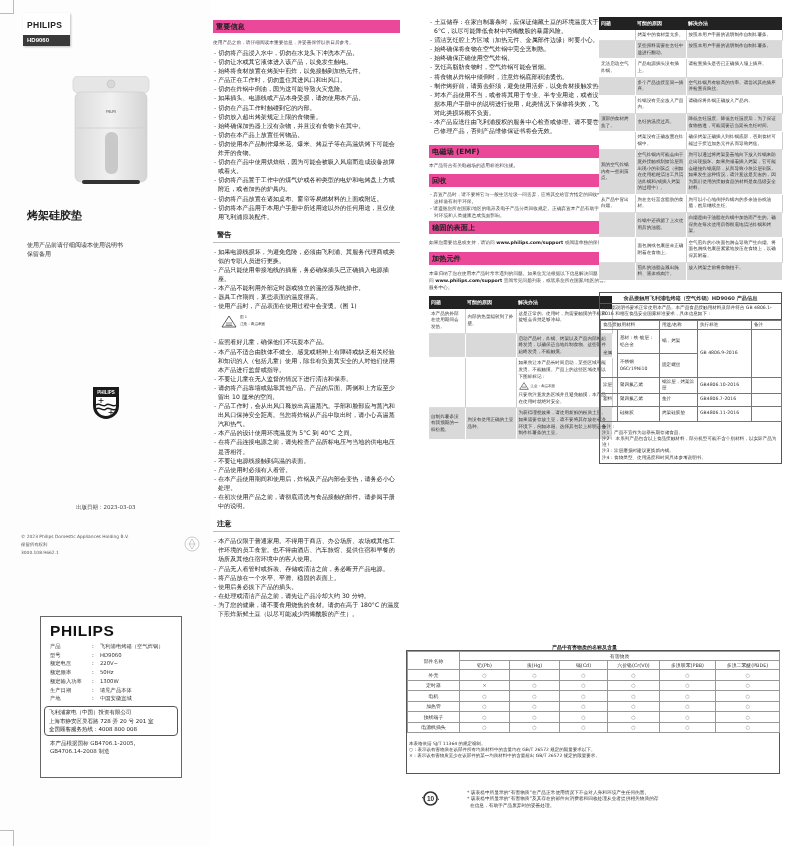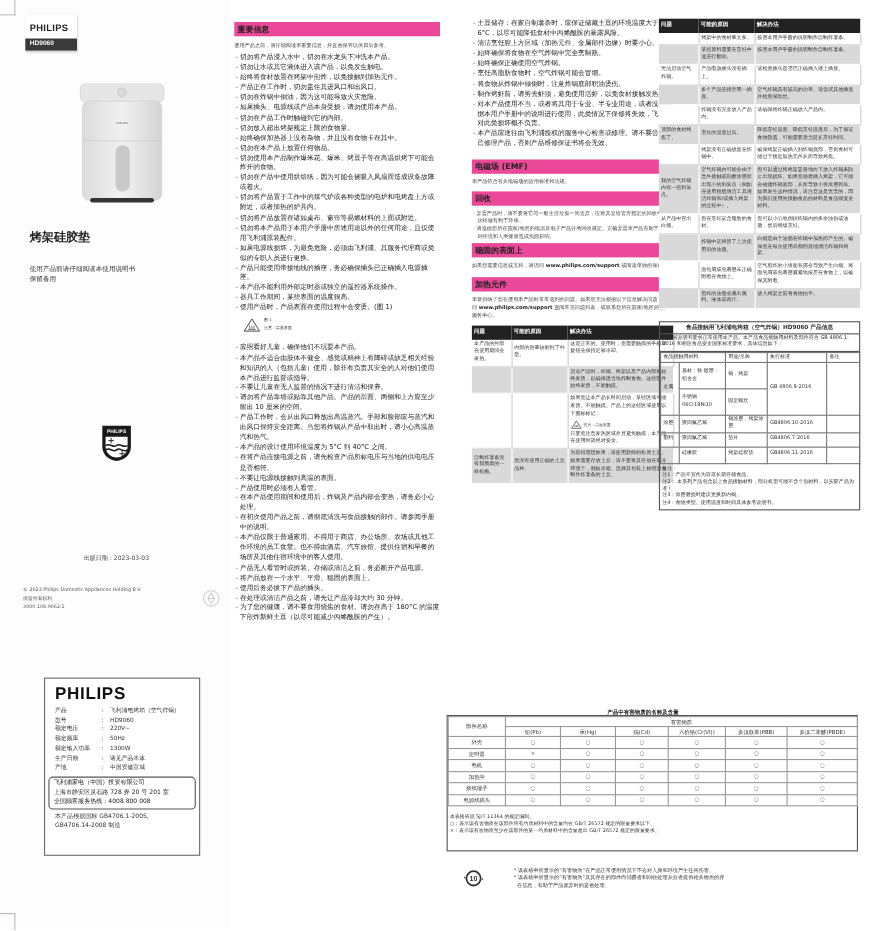--- a/index.html
+++ b/index.html
@@ -181,20 +181,21 @@
       <li>切勿在产品工作时触碰到它的内部。</li>
       <li>切勿放入超出烤架规定上限的食物量。</li>
       <li>始终确保加热器上没有杂物，并且没有食物卡在其中。</li>
       <li>切勿在本产品上放置任何物品。</li>
       <li>切勿使用本产品制作爆米花、爆米、烤豆子等在高温烘烤下可能会炸开的食物。</li>
       <li>切勿在产品中使用烘焙纸，因为可能会被吸入风扇而造成设备故障或着火。</li>
       <li>切勿将产品置于工作中的煤气炉或各种类型的电炉和电烤盘上方或附近，或者加热的炉具内。</li>
       <li>切勿将产品放置在诸如桌布、窗帘等易燃材料的上面或附近。</li>
       <li>切勿将本产品用于本用户手册中所述用途以外的任何用途，且仅使用飞利浦原装配件。</li>
     </ul>
+  <div class="sub-head" style="margin-top:6px;">警告</div>
   <ul class="blist" id="warning-list-a">
       <li>如果电源线损坏，为避免危险，必须由飞利浦、其服务代理商或类似的专职人员进行更换。</li>
       <li>产品只能使用带接地线的插座，务必确保插头已正确插入电源插座。</li>
       <li>本产品不能利用外部定时器或独立的遥控器系统操作。</li>
       <li>器具工作期间，某些表面的温度很高。</li>
       <li>使用产品时，产品表面在使用过程中会变烫。(图 1)</li>
     </ul>
   <div class="fig">
     <svg width="16" height="13" viewBox="0 0 16 13">
       <path d="M8 1 L15 12 H1 Z" fill="none" stroke="#333" stroke-width="0.8"></path>
@@ -212,20 +213,21 @@
       <li>不要让儿童在无人监督的情况下进行清洁和保养。</li>
       <li>请勿将产品靠墙或贴靠其他产品。产品的后面、两侧和上方应至少留出 10 厘米的空间。</li>
       <li>产品工作时，会从出风口释放出高温蒸汽。手部和脸部应与蒸汽和出风口保持安全距离。当您将炸锅从产品中取出时，请小心高温蒸汽和热气。</li>
       <li>本产品的设计使用环境温度为 5°C 到 40°C 之间。</li>
       <li>在将产品连接电源之前，请先检查产品所标电压与当地的供电电压是否相符。</li>
       <li>不要让电源线接触到高温的表面。</li>
       <li>产品使用时必须有人看管。</li>
       <li>在本产品使用期间和使用后，炸锅及产品内部会变热，请务必小心处理。</li>
       <li>在初次使用产品之前，请彻底清洗与食品接触的部件。请参阅手册中的说明。</li>
     </ul>
+  <div class="sub-head" style="margin-top:6px;">注意</div>
   <ul class="blist" id="caution-list-a">
       <li>本产品仅限于普通家用。不得用于商店、办公场所、农场或其他工作环境的员工食堂。也不得由酒店、汽车旅馆、提供住宿和早餐的场所及其他住宿环境中的客人使用。</li>
       <li>产品无人看管时或拆装、存储或清洁之前，务必断开产品电源。</li>
       <li>将产品放在一个水平、平滑、稳固的表面上。</li>
       <li>使用后务必拔下产品的插头。</li>
       <li>在处理或清洁产品之前，请先让产品冷却大约 30 分钟。</li>
       <li>为了您的健康，请不要食用烧焦的食材。请勿在高于 180°C 的温度下煎炸新鲜土豆（以尽可能减少丙烯酰胺的产生）。</li>
     </ul>
 </div>
 

